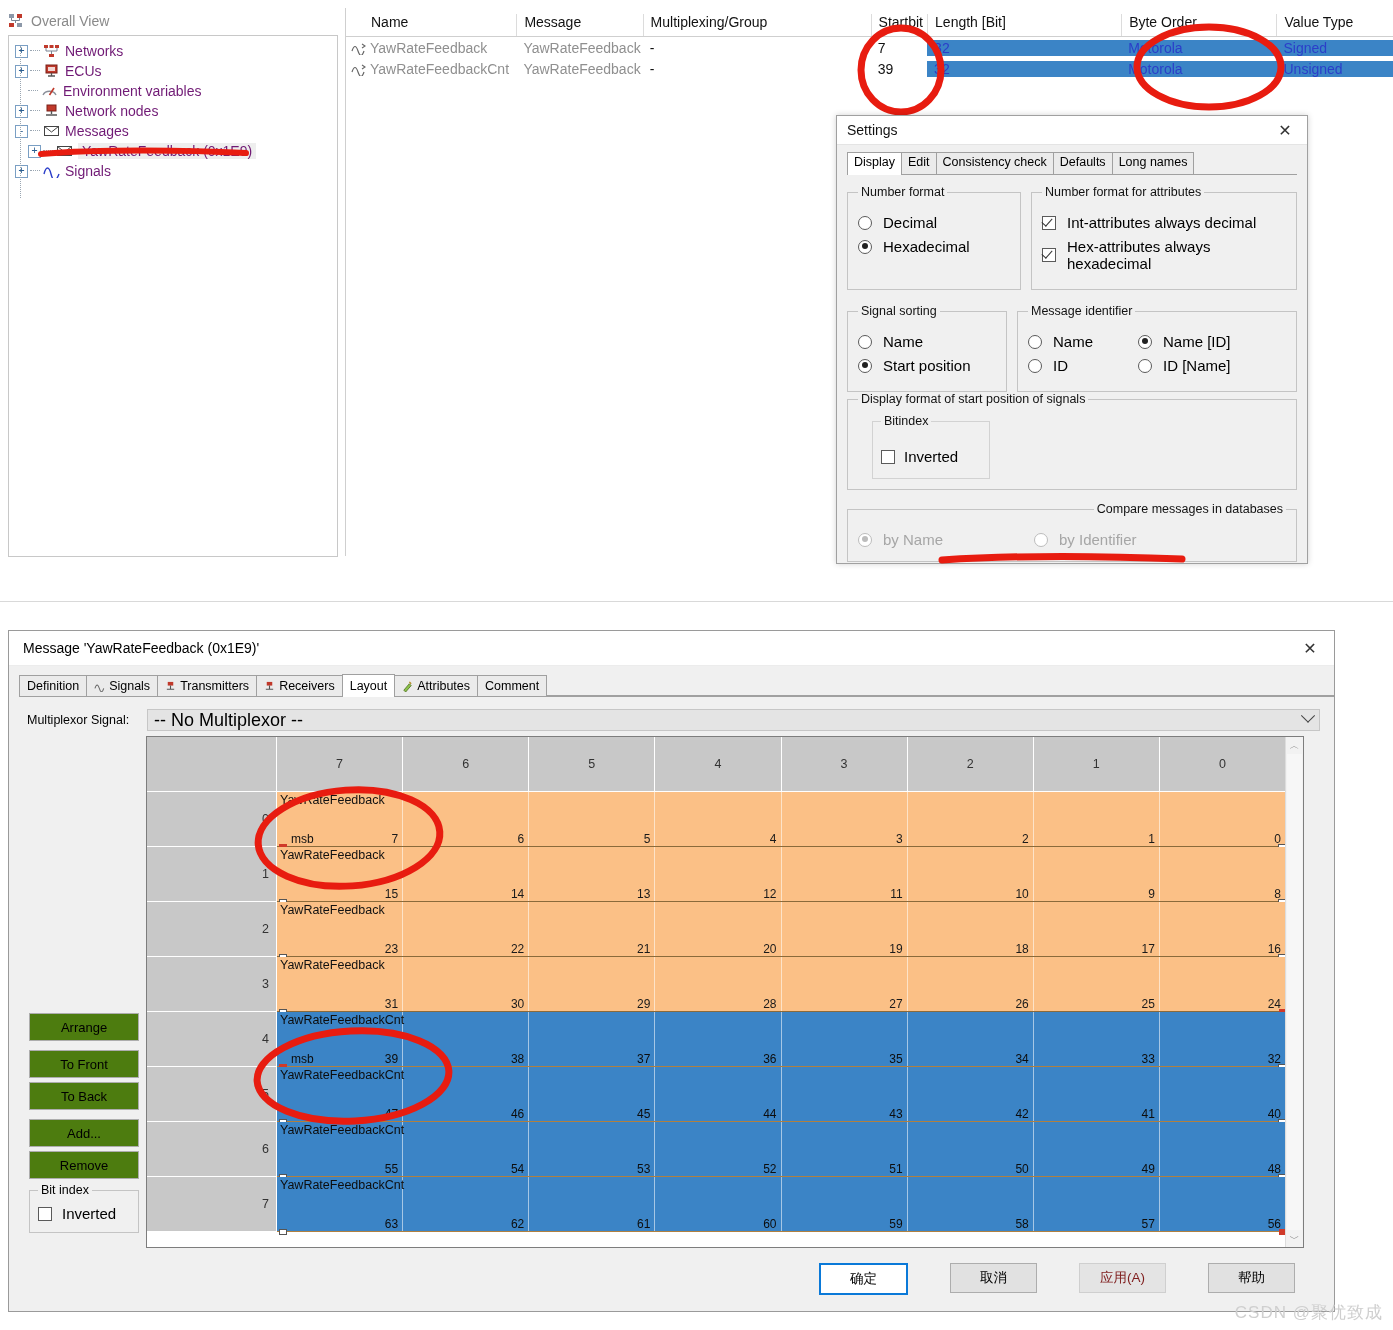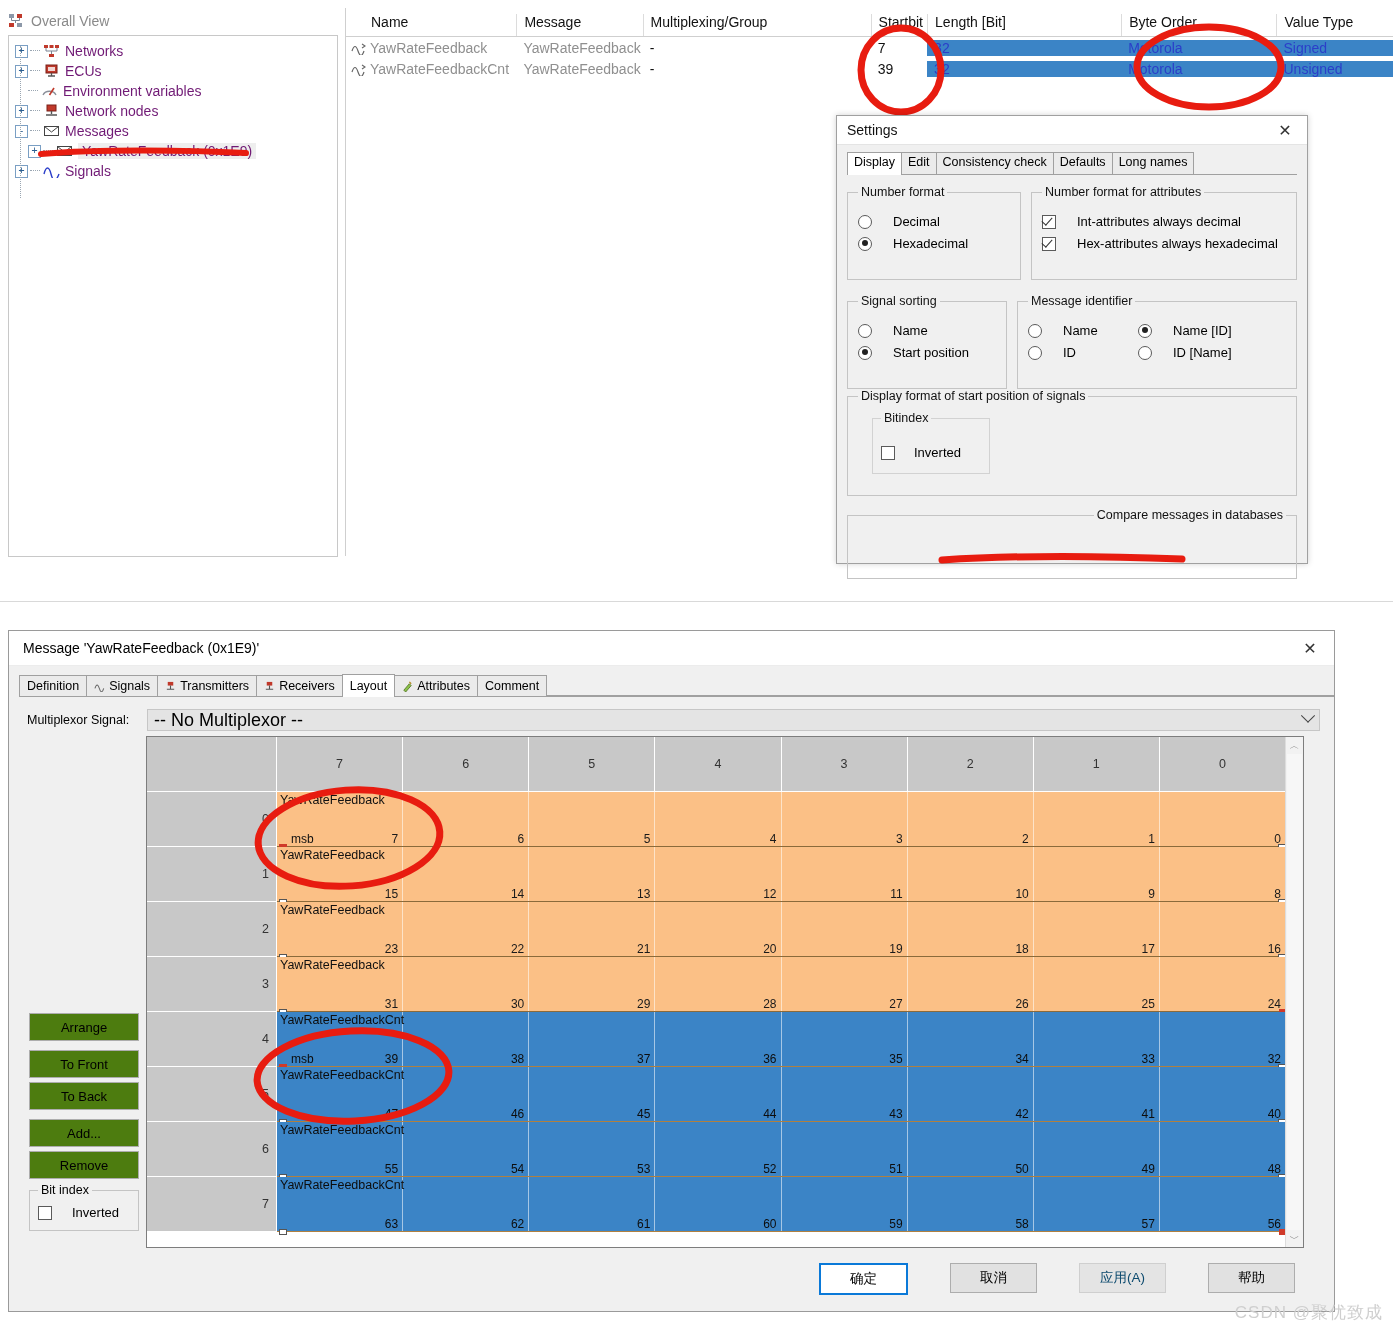--- a/index.html
+++ b/index.html
@@ -49,23 +49,23 @@
 
   
   #settings{position:absolute;left:836px;top:115px;width:470px;height:447px;background:#f0f0f0;border:1px solid #a0a0a0;box-shadow:0 0 6px rgba(0,0,0,.18);}
   #st-title{height:28px;display:flex;align-items:center;justify-content:space-between;background:#fff;border-bottom:1px solid #e4e4e4;padding:0 2px 0 10px;}
   #st-title .t{font-size:14px;color:#111;}
   .x-btn{width:40px;height:26px;display:flex;align-items:center;justify-content:center;color:#333;font-size:16px;}
   #st-body{padding:8px 10px;}
   .tabstrip{display:flex;align-items:flex-end;height:21px;border-bottom:1px solid #a0a0a0;margin-bottom:10px;}
   .tabstrip .tab{border:1px solid #a0a0a0;border-bottom:none;background:#ebebeb;padding:2px 6px 2px 6px;font-size:12.5px;margin-right:-1px;height:17px;box-sizing:content-box;}
   .tabstrip .tab.active{background:#fff;position:relative;top:1px;padding-bottom:3px;z-index:2;}
-  fieldset.gb{border:1px solid #c4c4c4;margin:0;padding:8px 10px 21px 10px;}
+  fieldset.gb{border:1px solid #c4c4c4;margin:0;padding:8px 10px 10px 10px;}
   fieldset.gb>legend{font-size:12.5px;padding:0 3px;color:#111;}
-  .radio,.check{display:flex;align-items:center;gap:21px;font-size:13px;margin:7px 0;}
+  .radio,.check{display:flex;align-items:center;gap:11px;font-size:15px;margin:7px 0;}
   .rdo{width:12px;height:12px;border:1px solid #5a5a5a;border-radius:50%;background:#fff;position:relative;flex:none;}
   .rdo.on::after{content:"";position:absolute;left:2.5px;top:2.5px;width:6px;height:6px;border-radius:50%;background:#222;}
   .chk{width:12px;height:12px;border:1px solid #5a5a5a;background:#fff;position:relative;flex:none;}
   .chk.on::after{content:"";position:absolute;left:1px;top:-1px;width:5px;height:9px;border:solid #333;border-width:0 1.6px 1.6px 0;transform:rotate(42deg);}
   .disabled{color:#a6a6a6;}
   .disabled .rdo{border-color:#bcbcbc;}
   .disabled .rdo.on::after{background:#bcbcbc;}
   .combo{height:19px;background:#e6e6e6;border:1px solid #c8c8c8;display:flex;align-items:center;justify-content:space-between;padding:0 5px;font-size:12.5px;}
   .cv{width:9px;height:9px;border:solid #444;border-width:0 1.4px 1.4px 0;transform:rotate(45deg) translate(-3px,-3px);}
   .fieldrow{display:flex;align-items:center;margin:6px 0;}
@@ -117,21 +117,21 @@
 
   
   #vsb{position:absolute;right:0;top:0;width:17px;bottom:0;background:#f2f2f2;border-left:1px solid #ddd;}
   #vsb .arr{height:17px;display:flex;align-items:center;justify-content:center;color:#888;font-size:10px;}
   #vsb .thumb{position:absolute;left:1px;right:1px;top:17px;bottom:17px;background:#f7f7f7;}
 
   
   #footer-btns{position:absolute;right:39px;bottom:16px;display:flex;gap:42px;}
   .fbtn{width:85px;height:28px;background:#e1e1e1;border:1px solid #adadad;display:flex;align-items:center;justify-content:center;font-size:13.5px;}
   .fbtn.default{background:#fff;border:2px solid #0a79d8;}
-  .fbtn.dis{color:#0c4a6e;background:#e4e4e4;border-color:#cfcfcf;}
+  .fbtn.dis{color:#7f1d1d;background:#e4e4e4;border-color:#cfcfcf;}
 
   
   .ann{position:absolute;pointer-events:none;}
   #wm{position:absolute;right:10px;bottom:6px;color:#cfcfcf;font-size:17px;letter-spacing:1px;}
   #hr-sep{position:absolute;left:0;top:601px;width:1393px;height:0;border-top:1px solid #d9d9d9;}
 </style>
 </head>
 <body>
 
 <div id="top-pane">
@@ -365,20 +365,30 @@
           <div class="check" style="margin-top:14px;">
             <span class="chk" style="margin-right:-2px;"></span>
             <span>Inverted</span>
           </div>
         </fieldset>
       </div>
     </fieldset>
 
     <fieldset class="gb" style="margin-top:12px;height:40px;overflow:hidden;text-align:right;">
       <legend>Compare messages in databases</legend>
+      <div style="display:flex;">
+        <div class="radio disabled" style="width:176px;">
+          <span class="rdo on"></span>
+          <span>by Name</span>
+        </div>
+        <div class="radio disabled">
+          <span class="rdo"></span>
+          <span>by Identifier</span>
+        </div>
+      </div>
     </fieldset>
   </div>
 
   <svg class="ann" style="left:101px;top:436px;" width="250" height="16">
     <path d="M4,8 C80,3 170,4 244,7" stroke="#e81c10" stroke-width="7" fill="none" stroke-linecap="round"></path>
   </svg>
 </div>
 
 <div id="msgdlg">
   <div id="md-title">

